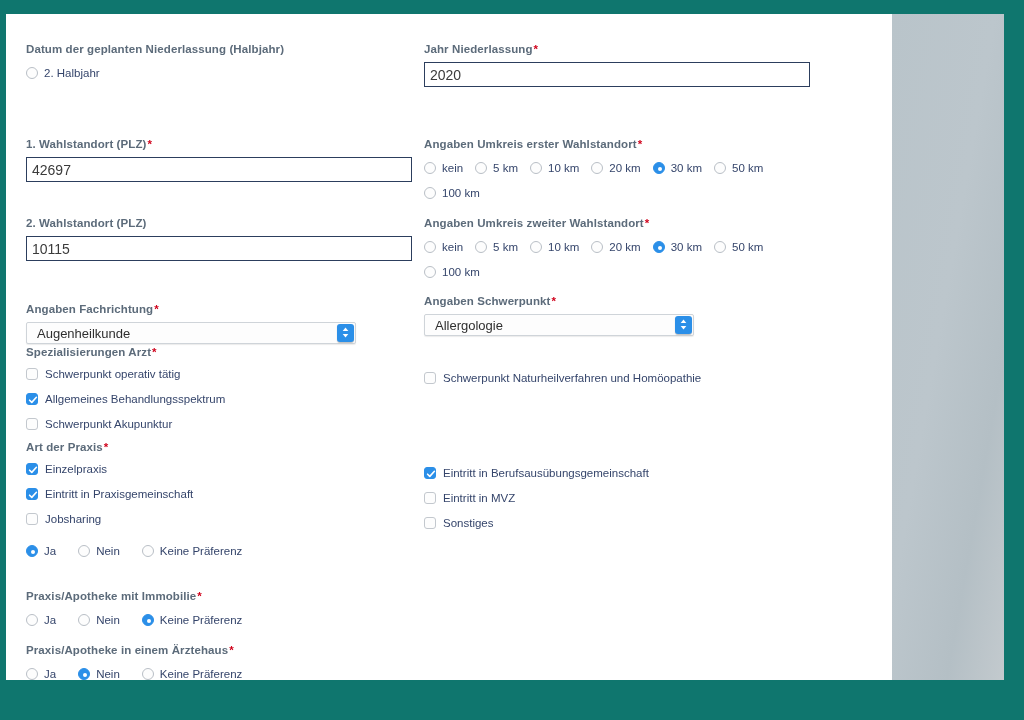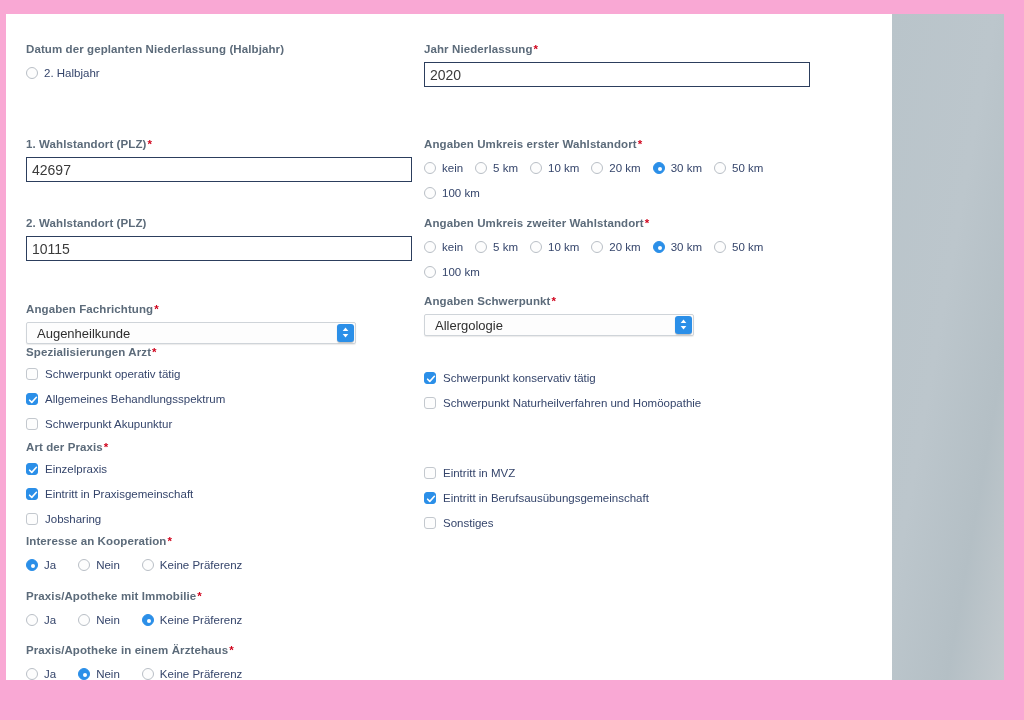--- a/index.html
+++ b/index.html
@@ -6,21 +6,21 @@
   html, body {
     margin: 0; padding: 0;
     width: 1024px; height: 720px;
     background: #e8e8e8;
     font-family: "Liberation Sans", "DejaVu Sans", sans-serif;
     overflow: hidden;
   }
   #page {
     position: relative;
     width: 1024px; height: 720px;
-    background: #f9a8d4;
+    background: #0f766e;
   }
   #content-panel {
     position: absolute;
     left: 6px; top: 14px;
     width: 886px; height: 666px;
     background: #ffffff;
   }
   #side-panel {
     position: absolute;
     left: 892px; top: 14px;
@@ -326,28 +326,20 @@
           </div>
           <div class="check-item">
             <span class="check-mark"></span>
             <span class="check-label">Schwerpunkt Akupunktur</span>
           </div>
         </div>
       </div>
 
       <div class="grp col-right" style="top:335px;">
         <div class="check-item">
-          <span class="check-mark on">
-            <svg width="10" height="10" viewBox="0 0 10 10">
-                <path d="M1.6 5.2 L3.8 7.4 L8.4 2.3" stroke="#ffffff" stroke-width="1.6" fill="none" stroke-linecap="round" stroke-linejoin="round"></path>
-              </svg>
-          </span>
-          <span class="check-label">Schwerpunkt konservativ tätig</span>
-        </div>
-        <div class="check-item">
           <span class="check-mark"></span>
           <span class="check-label">Schwerpunkt Naturheilverfahren und Homöopathie</span>
         </div>
       </div>
 
       <div class="grp col-left" style="top:412px;">
         <div class="field-label">
           <span>Art der Praxis</span><span class="req">*</span>
         </div>
         <div>
@@ -368,42 +360,39 @@
             <span class="check-label">Eintritt in Praxisgemeinschaft</span>
           </div>
           <div class="check-item">
             <span class="check-mark"></span>
             <span class="check-label">Jobsharing</span>
           </div>
         </div>
       </div>
 
       <div class="grp col-right" style="top:430px;">
-        <div class="check-item">
-          <span class="check-mark"></span>
-          <span class="check-label">Eintritt in MVZ</span>
-        </div>
         <div class="check-item">
           <span class="check-mark on">
             <svg width="10" height="10" viewBox="0 0 10 10">
                 <path d="M1.6 5.2 L3.8 7.4 L8.4 2.3" stroke="#ffffff" stroke-width="1.6" fill="none" stroke-linecap="round" stroke-linejoin="round"></path>
               </svg>
           </span>
           <span class="check-label">Eintritt in Berufsausübungsgemeinschaft</span>
         </div>
         <div class="check-item">
           <span class="check-mark"></span>
+          <span class="check-label">Eintritt in MVZ</span>
+        </div>
+        <div class="check-item">
+          <span class="check-mark"></span>
           <span class="check-label">Sonstiges</span>
         </div>
       </div>
 
       <div class="grp col-left" style="top:506px;">
-        <div class="field-label">
-          <span>Interesse an Kooperation</span><span class="req">*</span>
-        </div>
         <div class="radio-row">
           <div class="radio-item" style="margin-right:22px;">
             <span class="radio-mark on"></span>
             <span class="radio-label">Ja</span>
           </div>
           <div class="radio-item" style="margin-right:22px;">
             <span class="radio-mark"></span>
             <span class="radio-label">Nein</span>
           </div>
           <div class="radio-item">

